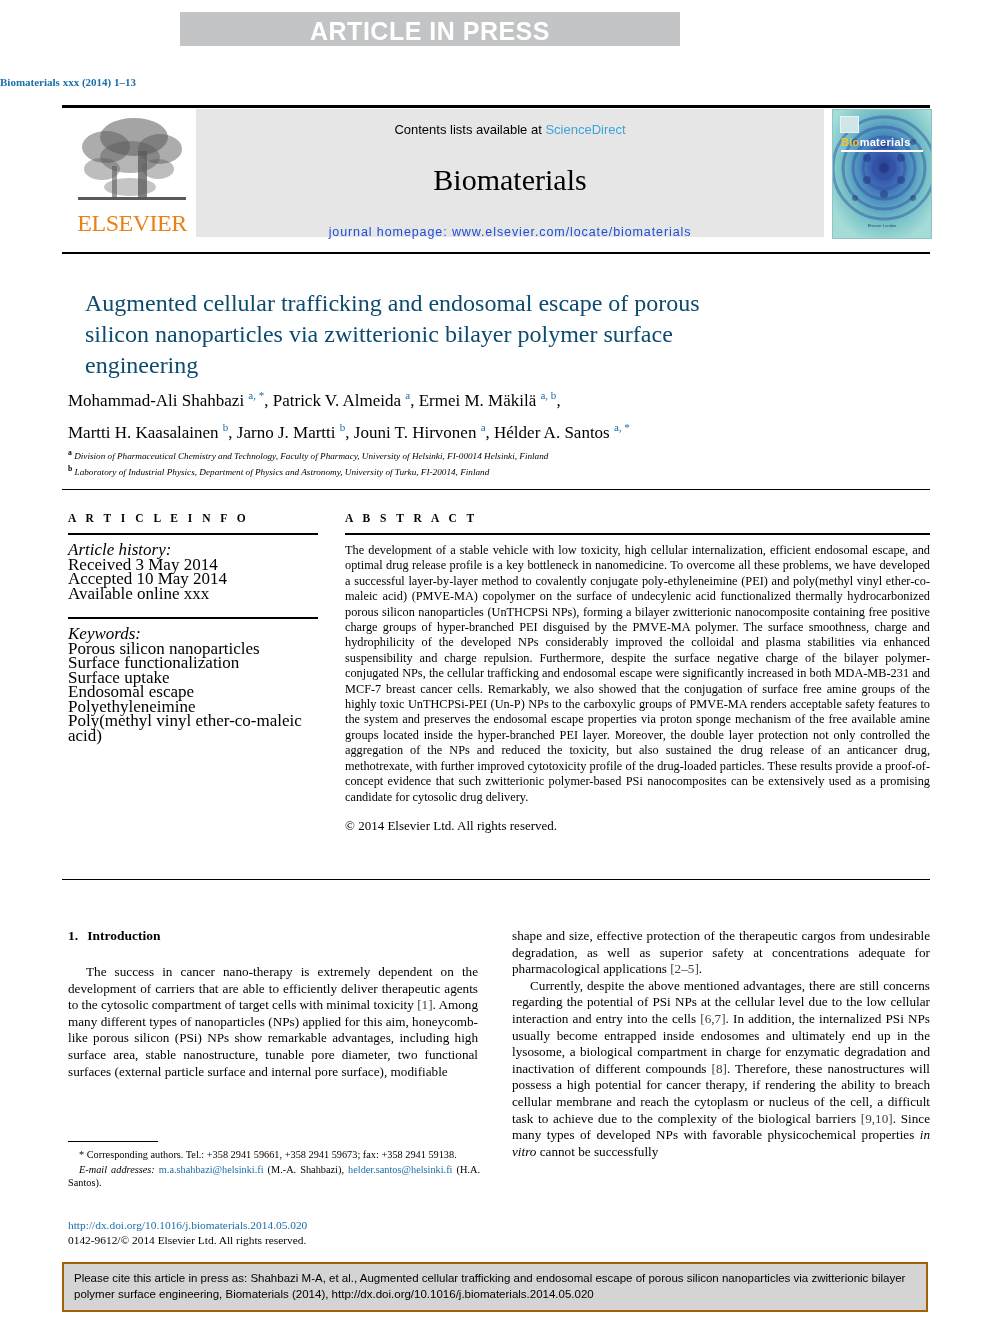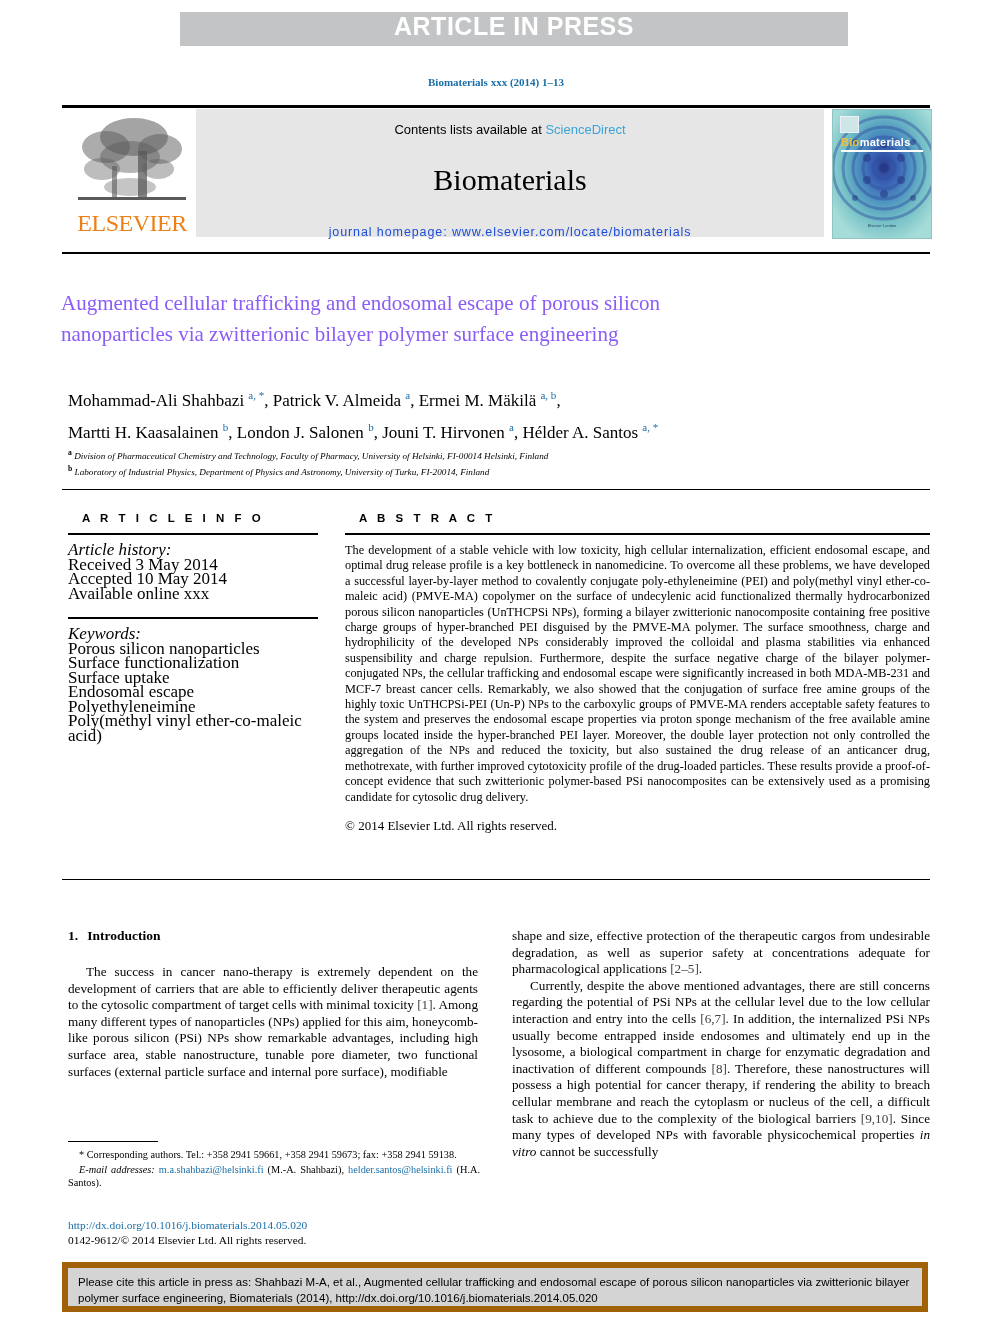--- a/index.html
+++ b/index.html
@@ -13,37 +13,37 @@
     font-family: "Liberation Serif", serif;
     color: #000;
     position: relative;
     overflow: hidden;
   }
 
   
   .aip-band {
     position: absolute;
     left: 180px; top: 12px;
-    width: 668px; height: 34px;
+    width: 500px; height: 34px;
     background: #c3c4c6;
-    display: flex; align-items: flex-start; justify-content: center;
+    display: flex; align-items: flex-end; justify-content: center;
   }
   .aip-text {
     font-family: "Liberation Sans", sans-serif;
     font-weight: bold;
     font-size: 25px;
     letter-spacing: 0.5px;
     color: #ffffff;
   }
 
   
   .runhead {
     position: absolute;
     left: 0; right: 0; top: 76px;
-    text-align: center;
+    text-align: left;
     font-family: "Liberation Serif", serif;
     font-weight: bold;
     font-size: 11px;
     color: #1a6ea8;
   }
 
   
   .masthead {
     position: absolute;
     left: 62px; top: 105px;
@@ -132,26 +132,26 @@
     line-height: 1.5;
   }
 
   
   .title-rule {
     position: absolute; left: 62px; top: 252px;
     width: 868px; height: 2px; background: #000;
   }
   .paper-title {
     position: absolute;
-    left: 61px; top: 288px;
+    left: 85px; top: 288px;
     width: 640px;
     font-family: "Liberation Serif", serif;
-    font-size: 21px;
+    font-size: 24px;
     line-height: 31px;
-    color: #8b5cf6;
+    color: #0c4a6e;
   }
   .authors {
     position: absolute;
     left: 68px; top: 382px;
     width: 790px;
     font-family: "Liberation Serif", serif;
     font-size: 17px;
     line-height: 26px;
   }
   .authors sup { color: #1a6ea8; font-size: 11px; }
@@ -174,25 +174,24 @@
   .mid-rule-bottom {
     position: absolute; left: 62px; top: 879px;
     width: 868px; height: 1px; background: #000;
   }
   .info-col {
     position: absolute;
     left: 68px; top: 512px;
     width: 250px;
   }
   .section-head {
-    font-family: Liberation Sans, sans-serif;
+    font-family: Liberation Serif, serif;
     font-weight: bold;
     font-size: 11.5px;
     letter-spacing: 3.5px;
-    margin-left: 14px;
   }
   .thin-rule {
     height: 2px; background: #000; margin: 9px 0 8px 0;
   }
   .info-block {
     font-family: "Liberation Serif", serif;
     font-size: 17px;
     line-height: 14.5px;
   }
   .info-block .it { font-style: italic; }
@@ -268,21 +267,21 @@
     font-size: 11.4px;
     line-height: 14.5px;
   }
   .doi-link { color: #1a6ea8; }
 
   
   .cite-box {
     position: absolute;
     left: 62px; top: 1262px;
     width: 866px; height: 50px;
-    border: 6px solid #a16207;
+    border: 2px solid #a16207;
     background: #d4d4d4;
     box-sizing: border-box;
   }
   .cite-text {
     position: absolute;
     left: 10px; top: 6px;
     width: 846px;
     font-family: "Liberation Sans", sans-serif;
     font-size: 11.5px;
     line-height: 16px;
@@ -367,21 +366,21 @@
 London</div>
   </div>
 </div>
 
 <div class="title-rule"></div>
 
 <div class="paper-title">Augmented cellular trafficking and endosomal escape of porous silicon nanoparticles via zwitterionic bilayer polymer surface engineering</div>
 
 <div class="authors">
   <span>Mohammad-Ali Shahbazi </span><sup>a, *</sup><span>, Patrick V. Almeida </span><sup>a</sup><span>, Ermei M. Mäkilä </span><sup>a, b</sup><span>,</span><br>
-  <span>Martti H. Kaasalainen </span><sup>b</sup><span>, London J. Salonen </span><sup>b</sup><span>, Jouni T. Hirvonen </span><sup>a</sup><span>, Hélder A. Santos </span><sup>a, *</sup>
+  <span>Martti H. Kaasalainen </span><sup>b</sup><span>, Jarno J. Martti </span><sup>b</sup><span>, Jouni T. Hirvonen </span><sup>a</sup><span>, Hélder A. Santos </span><sup>a, *</sup>
 </div>
 
 <div class="affil">
   <div><sup>a</sup><span> Division of Pharmaceutical Chemistry and Technology, Faculty of Pharmacy, University of Helsinki, FI-00014 Helsinki, Finland</span></div>
   <div><sup>b</sup><span> Laboratory of Industrial Physics, Department of Physics and Astronomy, University of Turku, FI-20014, Finland</span></div>
 </div>
 
 <div class="mid-rule-top"></div>
 
 <div class="info-col">

